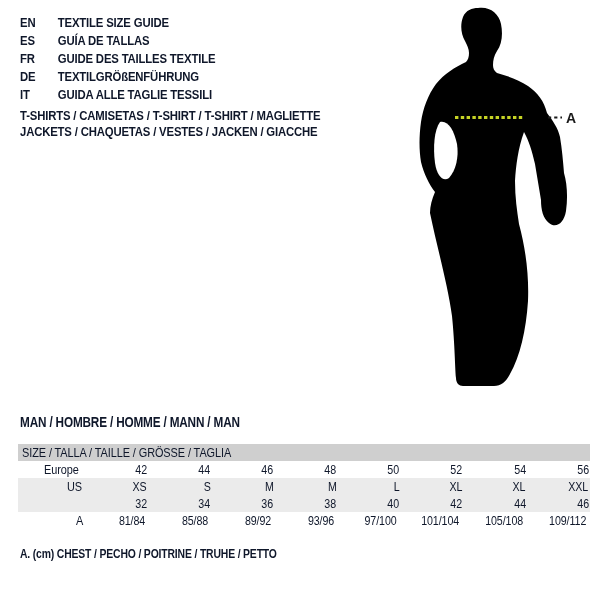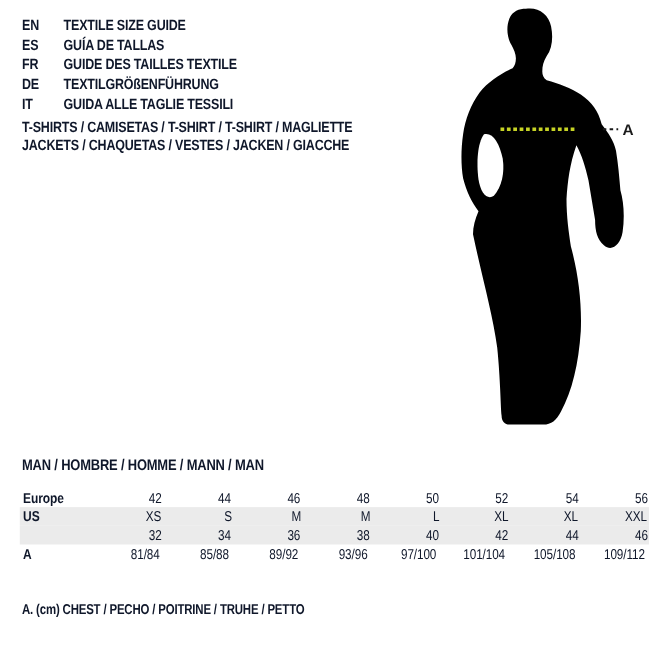--- a/index.html
+++ b/index.html
@@ -27,21 +27,21 @@
 
   
   #man-title{left:20px;top:414px;font-size:14px;font-weight:700;letter-spacing:-0.2px;line-height:16px;white-space:nowrap;}
 
   
   #size-table{left:18px;top:444px;width:572px;font-size:13px;letter-spacing:-0.1px;}
   .t-header{background:#cfcfcf;height:17px;line-height:17px;padding-left:4px;white-space:nowrap;}
   .t-header span{display:inline-block;}
   .t-row{display:flex;height:17px;line-height:17px;}
   .t-row.alt{background:#ebebeb;}
-  .t-label{width:64px;flex:0 0 64px;padding-left:3px;text-align:left;white-space:nowrap;font-weight:bold;}
+  .t-label{width:64px;flex:0 0 64px;padding-left:3px;text-align:right;white-space:nowrap;}
   .t-label span{display:inline-block;transform:scaleX(0.84);transform-origin:left center;}
   .t-cell{flex:1;text-align:right;white-space:nowrap;}
 
   
   #footnote{left:20px;top:546px;font-size:13px;font-weight:700;letter-spacing:-0.2px;line-height:16px;white-space:nowrap;transform:scaleX(0.80);transform-origin:left center;}
 </style>
 </head>
 <body>
 
 <div id="canvas">
@@ -117,20 +117,23 @@
       C 433 148 434 130 440 122
       Z"></path>
     <line x1="455" y1="117.5" x2="524" y2="117.5" stroke-width="3.2" stroke-dasharray="3.4 2.4" stroke="#c6d325"></line>
     <line x1="548" y1="117.5" x2="562" y2="117.5" stroke="#1a1a1a" stroke-width="2" stroke-dasharray="3.2 3"></line>
     <text x="566" y="123" font-size="14" font-weight="600" fill="#1a1a1a">A</text>
   </svg>
 
   <div id="man-title" class="abs cx">MAN / HOMBRE / HOMME / MANN / MAN</div>
 
   <div id="size-table" class="abs">
+    <div class="t-header">
+      <span class="cx">SIZE / TALLA / TAILLE / GRÖSSE / TAGLIA</span>
+    </div>
 
     <div class="t-row">
       <div class="t-label"><span>Europe</span></div>
       <div class="t-cell"><span class="cxc">42</span></div>
       <div class="t-cell"><span class="cxc">44</span></div>
       <div class="t-cell"><span class="cxc">46</span></div>
       <div class="t-cell"><span class="cxc">48</span></div>
       <div class="t-cell"><span class="cxc">50</span></div>
       <div class="t-cell"><span class="cxc">52</span></div>
       <div class="t-cell"><span class="cxc">54</span></div>

